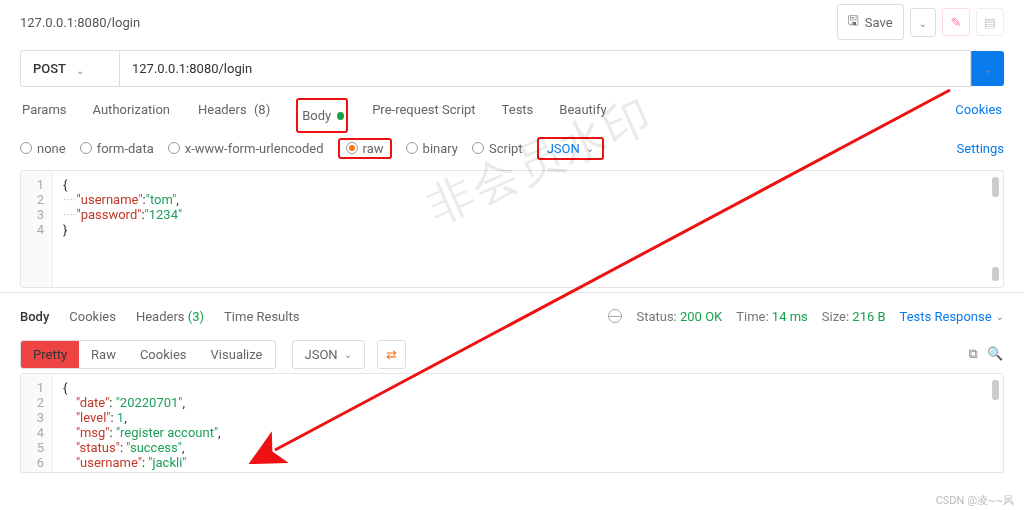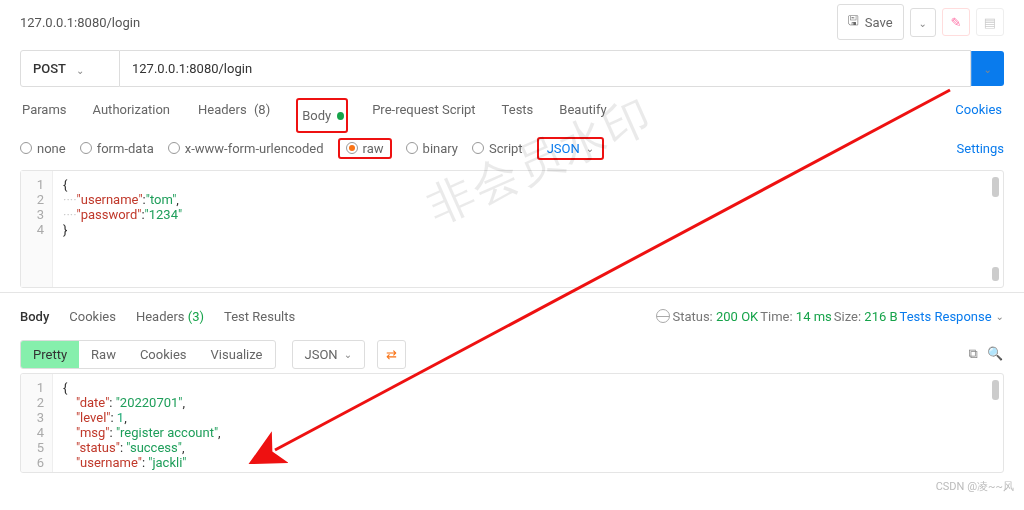--- a/index.html
+++ b/index.html
@@ -36,37 +36,37 @@
 .dots{color:#ccc}
 .key{color:#c0392b}
 .str{color:#1e9e5a}
 .punc{color:#333}
 .scrollhint{position:absolute;right:4px;top:6px;width:7px;height:20px;background:#ccc;border-radius:3px}
 .scrollhint2{position:absolute;right:4px;bottom:6px;width:7px;height:14px;background:#ccc;border-radius:3px}
 .divider{height:1px;background:#e5e5e5;margin:4px 0}
 .resphead{display:flex;align-items:center;padding:6px 20px;gap:20px;height:38px;color:#666}
 .resphead .active{color:#333;font-weight:500}
 .head-count{color:#16a34a}
-.resphead .status{margin-left:auto;display:flex;align-items:flex-start;gap:2px;font-size:12px;color:#777}
+.resphead .status{margin-left:auto;display:flex;align-items:flex-start;gap:14px;font-size:12px;color:#777}
 .ok{color:#16a34a}
 .save-resp{color:#097bed;cursor:pointer;display:flex;align-items:center;gap:4px}
 .globe{width:14px;height:14px;border:1px solid #aaa;border-radius:50%;display:inline-block;position:relative}
 .globe::after{content:'';position:absolute;left:0;right:0;top:50%;border-top:1px solid #aaa}
 .viewopts{display:flex;align-items:center;padding:4px 20px;gap:6px;height:38px;color:#666}
 .viewopts .seg{border:1px solid #ddd;border-radius:3px;display:flex;overflow:hidden}
 .viewopts .seg span{padding:6px 12px;cursor:pointer}
-.viewopts .seg span.sel{background:#86efac;color:#333}
+.viewopts .seg span.sel{background:#ef4444;color:#333}
 .viewopts .sel-json{border:1px solid #ddd;border-radius:3px;padding:6px 12px;margin-left:10px;display:flex;align-items:center;gap:6px;cursor:pointer}
 .viewopts .lines{border:1px solid #ddd;border-radius:3px;padding:6px 8px;margin-left:6px;color:#f97316;cursor:pointer}
 .viewopts .right{margin-left:auto;display:flex;gap:10px;color:#888}
 .icon-btn{cursor:pointer}
 .respeditor{margin:0 20px;border:1px solid #e5e5e5;border-radius:3px;height:100px;font-family:Consolas,Monaco,monospace;font-size:13px;display:flex;position:relative;overflow:hidden}
 .num{color:#2a7}
 .watermark{position:absolute;left:420px;top:130px;font-size:46px;color:#000;opacity:.08;transform:rotate(-24deg);pointer-events:none;font-weight:400;letter-spacing:2px}
-.csdn{position:absolute;bottom:16px;right:10px;font-size:11px;color:#bbb}
+.csdn{position:absolute;bottom:2px;right:10px;font-size:11px;color:#bbb}
 svg.arrow{position:absolute;left:0;top:0;width:1024px;height:510px;pointer-events:none}
 </style>
 </head>
 <body>
 
 <div class="topbar">
   <span class="tab-title">127.0.0.1:8080/login</span>
   <div class="topbar-right">
     <div class="btn-save">
       <span>🖫</span>
@@ -142,21 +142,21 @@
   <div class="scrollhint"></div>
   <div class="scrollhint2"></div>
 </div>
 
 <div class="divider"></div>
 
 <div class="resphead">
   <span class="active">Body</span>
   <span>Cookies</span>
   <span><span>Headers</span> <span class="head-count">(3)</span></span>
-  <span>Test Results</span>
+  <span>Time Results</span>
   <div class="status">
     <span class="globe"></span>
     <span><span>Status:</span> <span class="ok">200 OK</span></span>
     <span><span>Time:</span> <span class="ok">14 ms</span></span>
     <span><span>Size:</span> <span class="ok">216 B</span></span>
     <span class="save-resp">
         <span>Tests Response</span> 
         <span class="chev">⌄</span>
       </span>
   </div>

